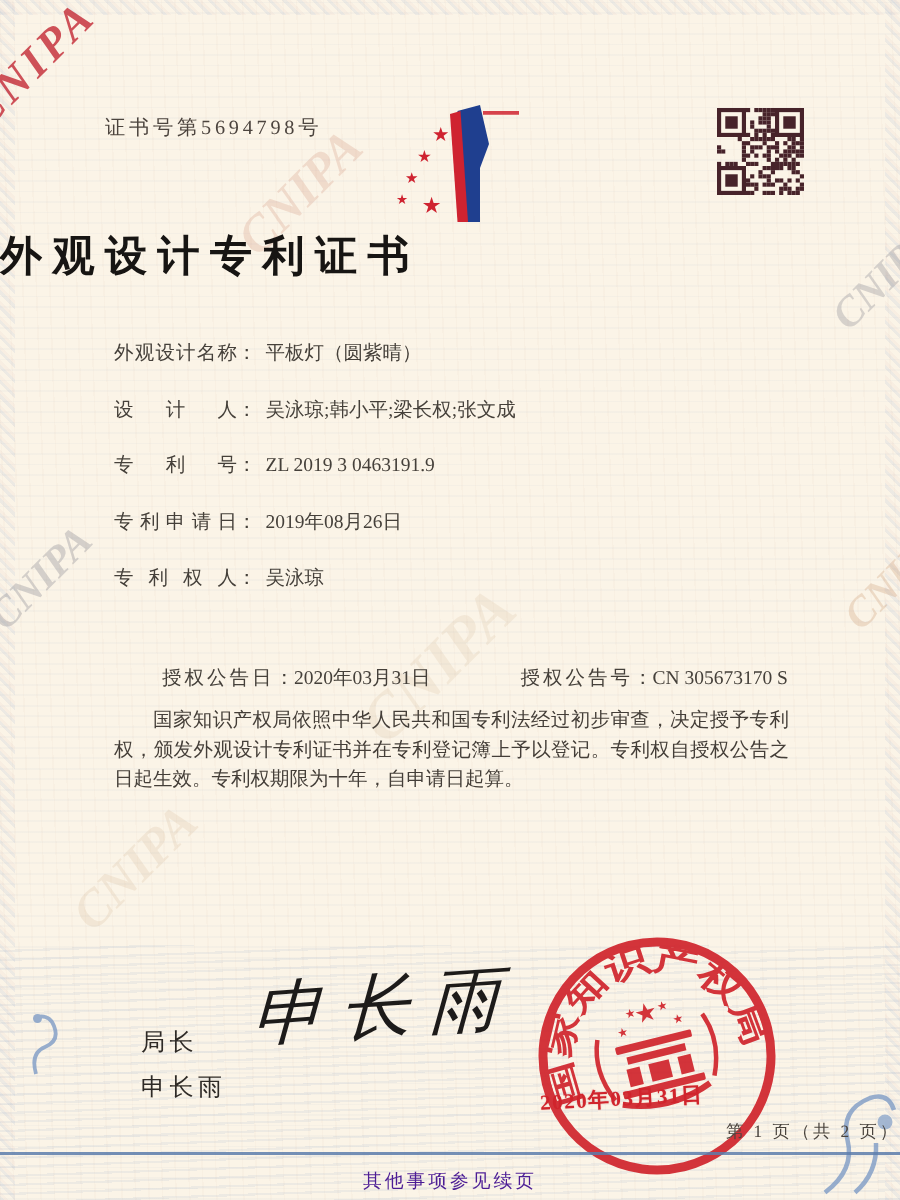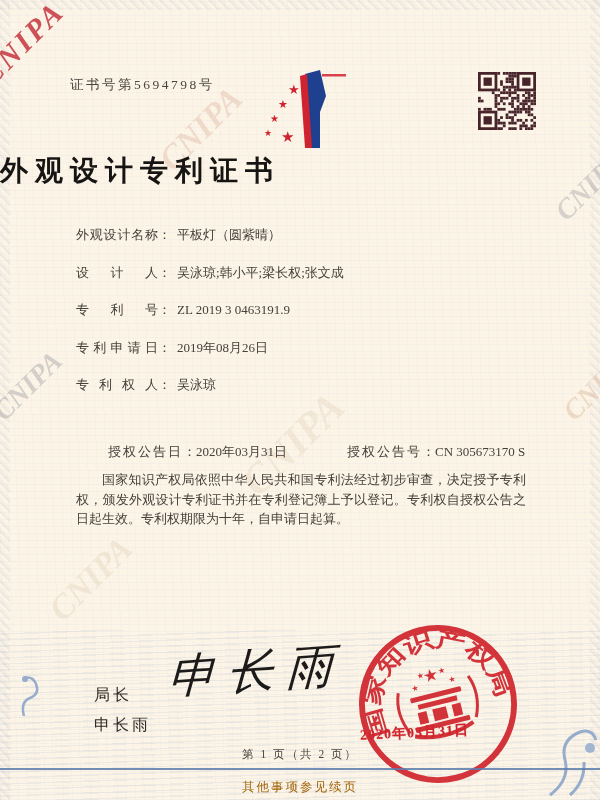--- a/index.html
+++ b/index.html
@@ -57,25 +57,25 @@
 
   .signer{ position:absolute; left:94px; top:664px; font-size:16px; color:#2e2a26; letter-spacing:3px;margin-top:21px;}
   .signer div{ margin-bottom:9px;}
   .signature{ position:absolute; left:168px; top:640px; font-size:47px; color:#1d1b1a;
     font-style:italic; letter-spacing:12px; transform:rotate(-4deg) skewX(-6deg); white-space:nowrap;}
 
   .seal{ position:absolute; left:352px; top:618px; width:172px; height:172px;}
   .seal-date{ position:absolute; left:360px; top:724px; font-size:14px; font-weight:bold;
     color:#d0242c; letter-spacing:1px; transform:rotate(-3deg); white-space:nowrap; text-shadow:0 0 1px rgba(210,40,45,.4);}
 
-  .footer-page{ position:absolute; left:0; right:0; top:747px; text-align:center;
+  .footer-page{ position:absolute; left:0; right:0; top:747px; text-align:right;
     font-size:11.5px; letter-spacing:2px; color:#4a443e;}
   .footer-line{ position:absolute; left:0; right:0; top:768px; height:2px; background:#5c7cab; opacity:.85;}
   .footer-note{ position:absolute; left:0; right:0; top:779px; text-align:center;
-    font-size:12.5px; letter-spacing:2px; color:#a16207;}
+    font-size:12.5px; letter-spacing:2px; color:#4c1d95;}
 
   .flourish{ position:absolute; pointer-events:none; opacity:.8;}
 </style>
 </head>
 <body>
 
 <div class="page">
   <div class="texture"></div>
   <div class="bottom-waves"></div>
   <div class="edge top"></div>

